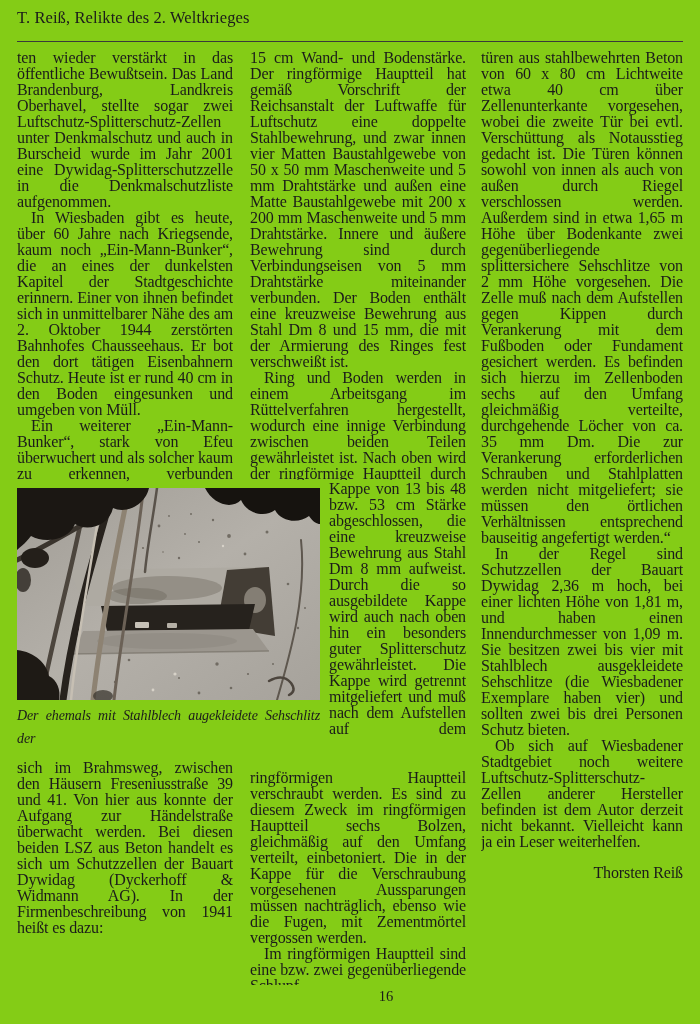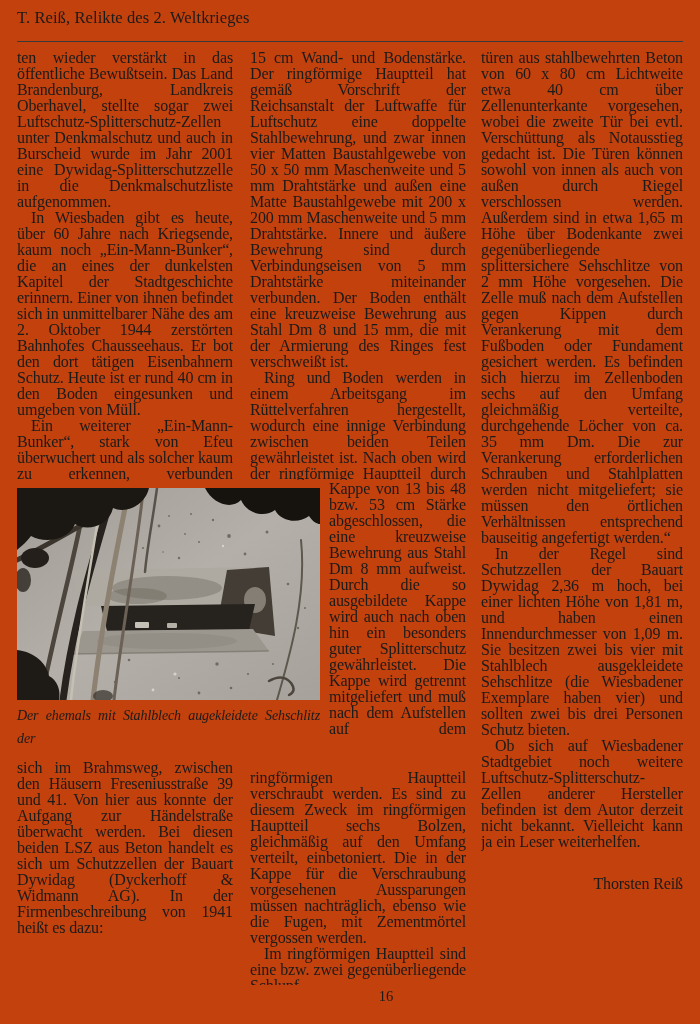--- a/index.html
+++ b/index.html
@@ -1,17 +1,17 @@
 <!DOCTYPE html>
 <html><head>
 <meta charset="utf-8">
 <style>
   html,body{margin:0;padding:0;background:#ffffff;}
   .page{
-    position:relative;width:700px;height:1024px;background:#c2410c;
+    position:relative;width:700px;height:1024px;background:#84cc16;
     font-family:"Liberation Serif","DejaVu Serif",serif;color:#1b1b1b;
     overflow:hidden;
   }
   .header-title{
     position:absolute;left:17px;top:8px;font-size:16.5px;letter-spacing:.1px;
   }
   .rule{
     position:absolute;left:17px;width:666px;top:41px;height:0;
     border-top:1.4px solid #3a3a3a;
   }
@@ -30,21 +30,21 @@
   .col3{left:481px;top:50px;width:202px;height:880px;}
   .photo{position:absolute;left:17px;top:488px;width:303px;height:212px;margin:0;}
   .photo svg{display:block;}
   .caption{
     position:absolute;left:17px;top:704px;width:303px;
     font-style:italic;font-size:14px;line-height:23px;letter-spacing:-0.1px;
   }
   .caption-line1{text-align:justify;text-align-last:justify;}
   .caption-line2{display:flex;justify-content:space-between;}
   .caption-left{white-space:pre;}
-  .author{margin-top:26px;text-align:right;text-align-last:right;}
+  .author{margin-top:15px;text-align:right;text-align-last:right;}
   .pageno{
     position:absolute;left:0;top:988px;width:100%;text-align:center;
     font-size:14.5px;
     margin-left:36px;
   }
 </style>
 </head>
 <body>
 
 <div class="page">

